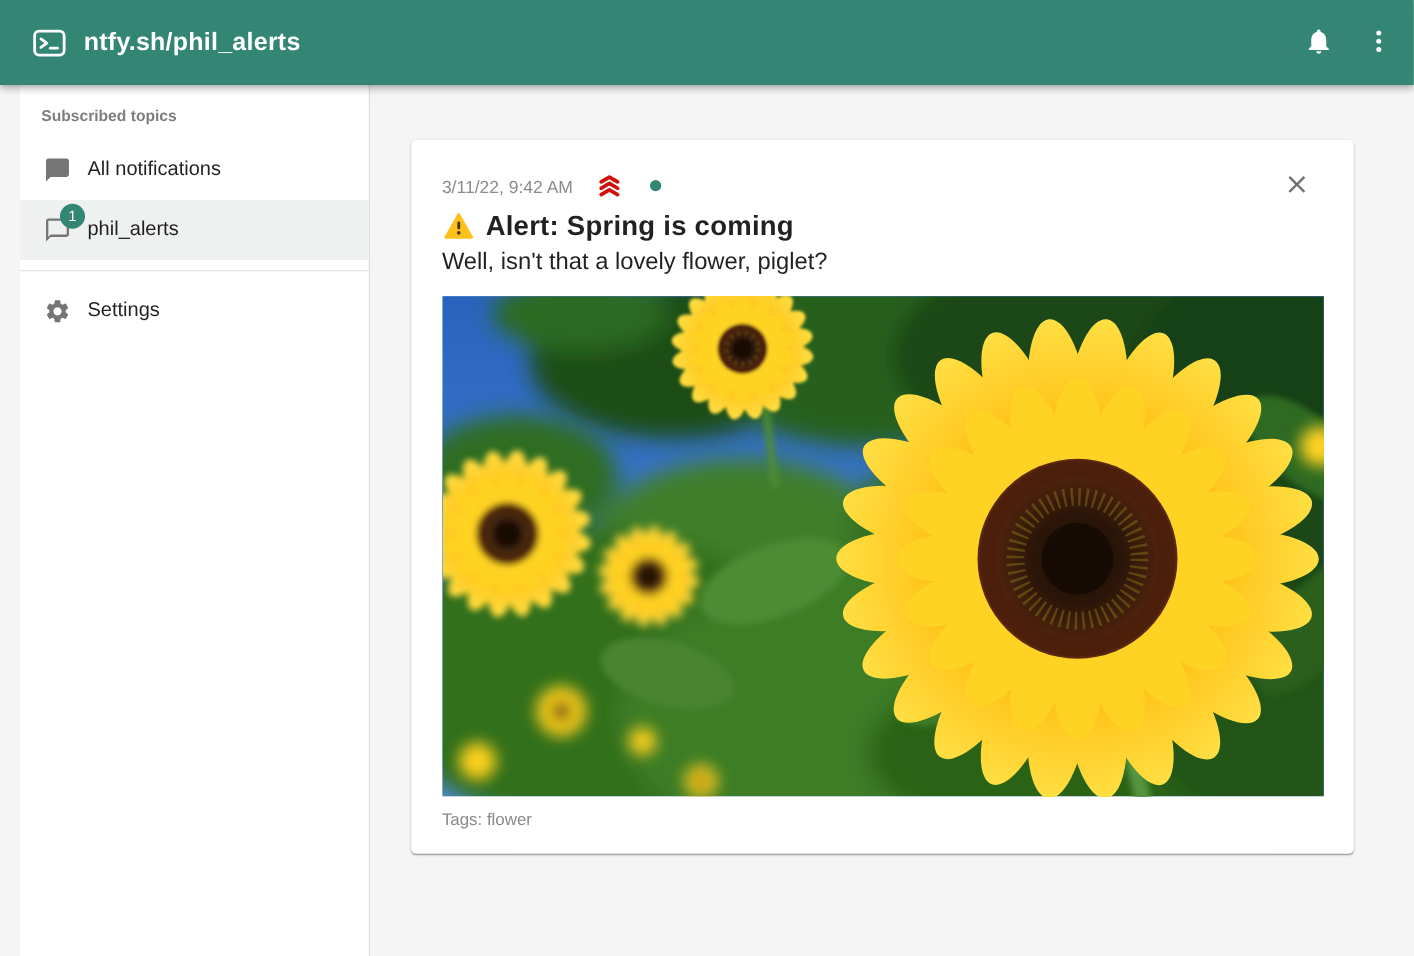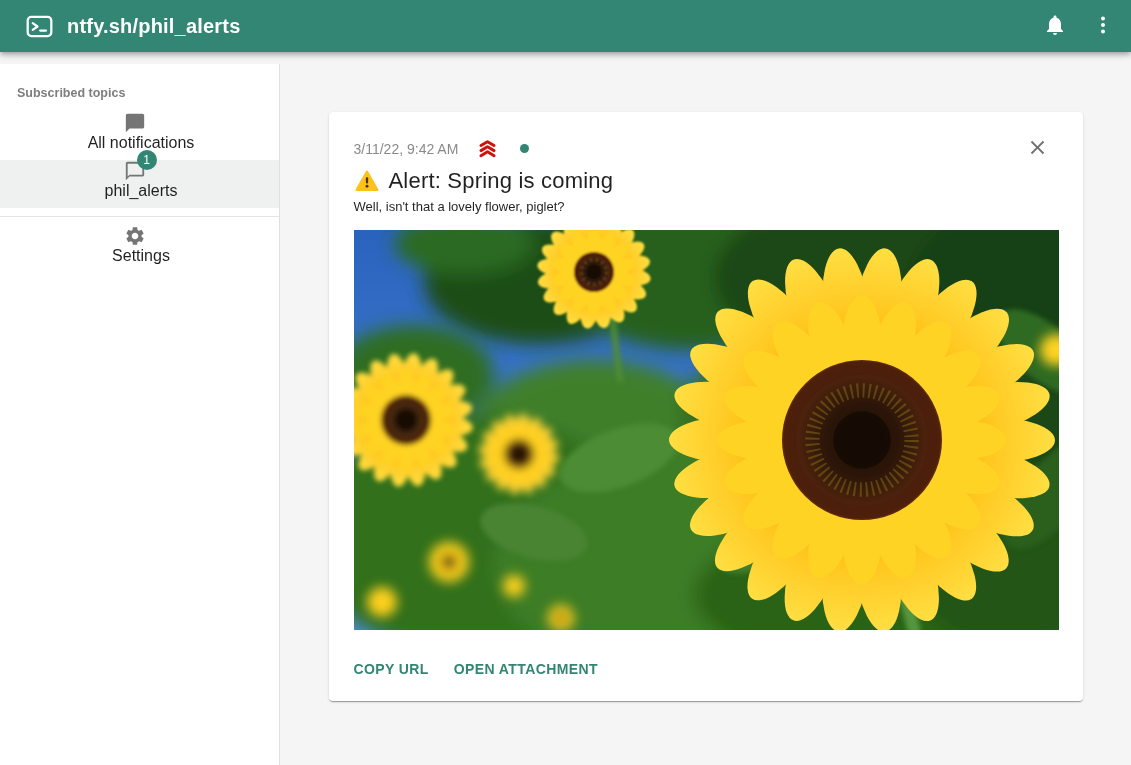--- a/index.html
+++ b/index.html
@@ -8,56 +8,56 @@
     width: 1131px; height: 765px;
     overflow: hidden;
     font-family: "Liberation Sans", sans-serif;
     background: #f5f5f5;
     -webkit-font-smoothing: antialiased;
   }
 
   
   .appbar {
     position: fixed; top: 0; left: 0; right: 0;
-    height: 52px;
+    height: 68px;
     background: #338574;
     display: flex; align-items: center;
     padding: 0 4px 0 26px;
     box-shadow: 0 2px 4px -1px rgba(0,0,0,.2), 0 4px 5px 0 rgba(0,0,0,.14), 0 1px 10px 0 rgba(0,0,0,.12);
     z-index: 30;
   }
   .appbar .logo { display: flex; align-items: center; margin-right: 14px; }
   .appbar h1 {
     margin: 0; color: #fff; font-size: 20px; font-weight: 700;
     letter-spacing: .2px; flex: 0 0 auto;
   }
   .appbar .spacer { flex: 1; }
   .iconbtn {
     width: 48px; height: 48px; border: none; background: transparent;
     display: flex; align-items: center; justify-content: center;
     border-radius: 50%; cursor: pointer; padding: 0;
   }
 
   
   .sidebar {
-    position: fixed; top: 64px; left: 0; bottom: 0;
+    position: fixed; top: 64px; left: 16px; bottom: 0;
     width: 280px; background: #fff;
     border-right: 1px solid #e0e0e0;
     padding-top: 14px;
     z-index: 20;
   }
   .subheader {
     padding: 8px 16px 12px 17px;
     color: #7e7e7e; font-size: 12.5px; font-weight: 700;
   }
   .navlist { list-style: none; margin: 0; padding: 0; }
   .navrow {
     height: 48px; display: flex; align-items: center;
     padding: 0 16px 0 19px; cursor: pointer;
-    color: rgba(0,0,0,.87); font-size: 16px; flex-direction: column;
+    color: rgba(0,0,0,.87); font-size: 16px;
   }
   .navrow.selected { background: #eef1f0; }
   .navrow .nicon { position: relative; width: 22px; height: 22px; margin-right: 13px; flex: 0 0 auto; display: flex; align-items: center; }
   .navrow .nlabel { flex: 0 1 auto; white-space: nowrap; }
   .navrow .trailing { margin-left: auto; display: flex; align-items: center; }
   .badge {
     position: absolute; top: -10px; right: -11px;
     min-width: 20px; height: 20px; border-radius: 10px;
     background: #338574; color: #fff;
     font-size: 12px; font-weight: 500;
@@ -81,25 +81,25 @@
   .meta { display: flex; align-items: center; gap: 19px; color: #8a8a8a; font-size: 14px; }
   .meta .dot { width: 9px; height: 9px; border-radius: 50%; background: #338574; margin-left: 3px; }
   .closebtn {
     position: absolute; top: 128px; right: 24px;
     top: 16px;
     width: 42px; height: 42px; border: none; background: transparent;
     display: flex; align-items: center; justify-content: center;
     border-radius: 50%; cursor: pointer;
   }
   .card h2 {
-    margin: 9px 0 5px; font-size: 22px; font-weight: 400;
+    margin: 9px 0 5px; font-size: 22px; font-weight: 700;
     color: rgba(0,0,0,.87);
     display: flex; align-items: center; gap: 9px; letter-spacing: .2px;
   }
-  .card .bodytext { margin: 0 0 16px; font-size: 13px; color: rgba(0,0,0,.87); }
+  .card .bodytext { margin: 0 0 16px; font-size: 19px; color: rgba(0,0,0,.87); }
   .attachment {
     width: 705px; height: 400px; overflow: hidden; background: #2a66c0;
     line-height: 0;
   }
   .tags { margin: 11px 0 0; color: #8a8a8a; font-size: 13.5px; }
   .actionsrow { display: flex; gap: 25px; margin-top: 27px; }
   .textbtn {
     border: none; background: transparent; padding: 4px 0; cursor: pointer;
     color: #338574; font-size: 14px; font-weight: 700;
     letter-spacing: .4px; font-family: "Liberation Sans", sans-serif;
@@ -453,20 +453,17 @@
               <ellipse cx="0" cy="-99.4" rx="19.55" ry="45" fill="#ffd324" transform="rotate(342)"></ellipse>
       <circle r="80" fill="url(#coreG)"></circle>
       <circle r="72" fill="none" stroke="#4a1e0b" stroke-width="12.8" opacity="0.85"></circle>
       <circle r="49.6" fill="none" stroke="#7c6a18" stroke-width="14.399999999999999" stroke-dasharray="2 4" opacity="0.55"></circle>
       <circle r="28.799999999999997" fill="#150b04" opacity="0.9"></circle>
     </g>
           </g>
       </svg>
     </div>
 
-
-    <div class="actionsrow">
-      <button class="textbtn">COPY URL</button>
-      <button class="textbtn">OPEN ATTACHMENT</button>
-    </div>
+    <p class="tags">Tags: flower</p>
+
 
   </article>
 </main>
 
 </body></html>

